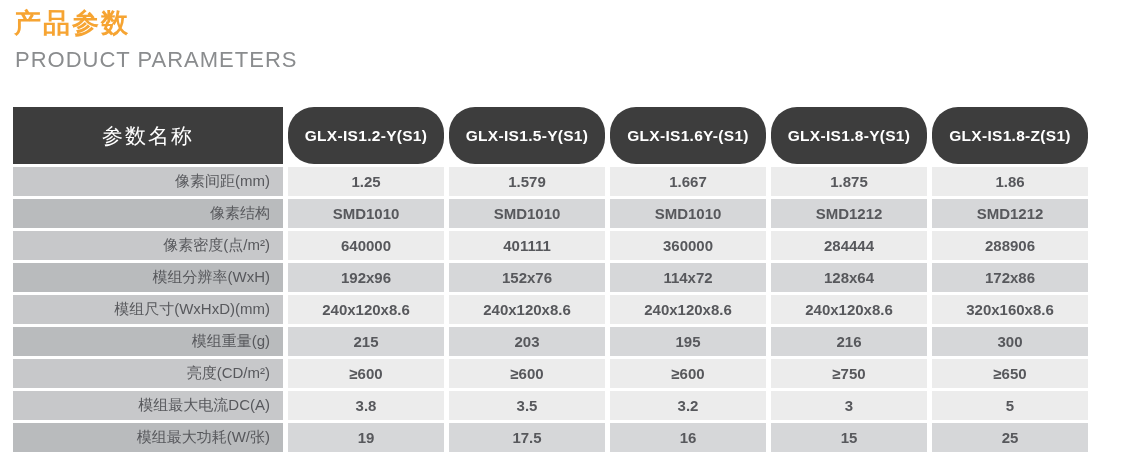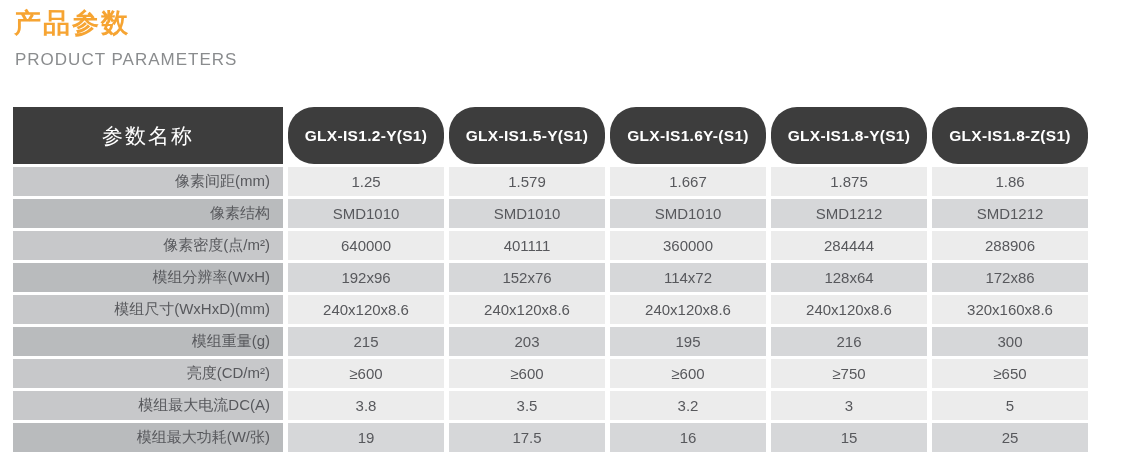--- a/index.html
+++ b/index.html
@@ -14,21 +14,21 @@
   .page-title {
     margin: 8px 0 0 14px;
     font-size: 27px;
     line-height: 30px;
     font-weight: 700;
     letter-spacing: 2px;
     color: var(--accent-orange, #f6a432);
   }
   .page-subtitle {
     margin: 12px 0 0 15px;
-    font-size: 17px;
+    font-size: 22px;
     line-height: 20px;
     font-weight: 400;
     letter-spacing: 1px;
     color: var(--subtitle-text, #8a8c8e);
   }
   table.params {
     margin: 34px 0 0 8px;
     border-collapse: separate;
     border-spacing: 5px 3px;
     table-layout: fixed;
@@ -68,20 +68,21 @@
     white-space: nowrap;
     padding-left: 20px;
   }
   td.row-value {
     height: 27px;
     text-align: center;
     font-size: 15px;
     color: var(--cell-text, #57585c);
     vertical-align: middle;
     white-space: nowrap;
+    font-weight: bold;
   }
   tr.odd  td.row-label { background: var(--label-row-odd-bg,  #c7c8ca); }
   tr.even td.row-label { background: var(--label-row-even-bg, #b9bbbd); }
   tr.odd  td.row-value { background: var(--value-row-odd-bg,  #ececec); }
   tr.even td.row-value { background: var(--value-row-even-bg, #d6d7d9); }
 </style>
 </head>
 <body>
 
 <div class="page-title">产品参数</div>

